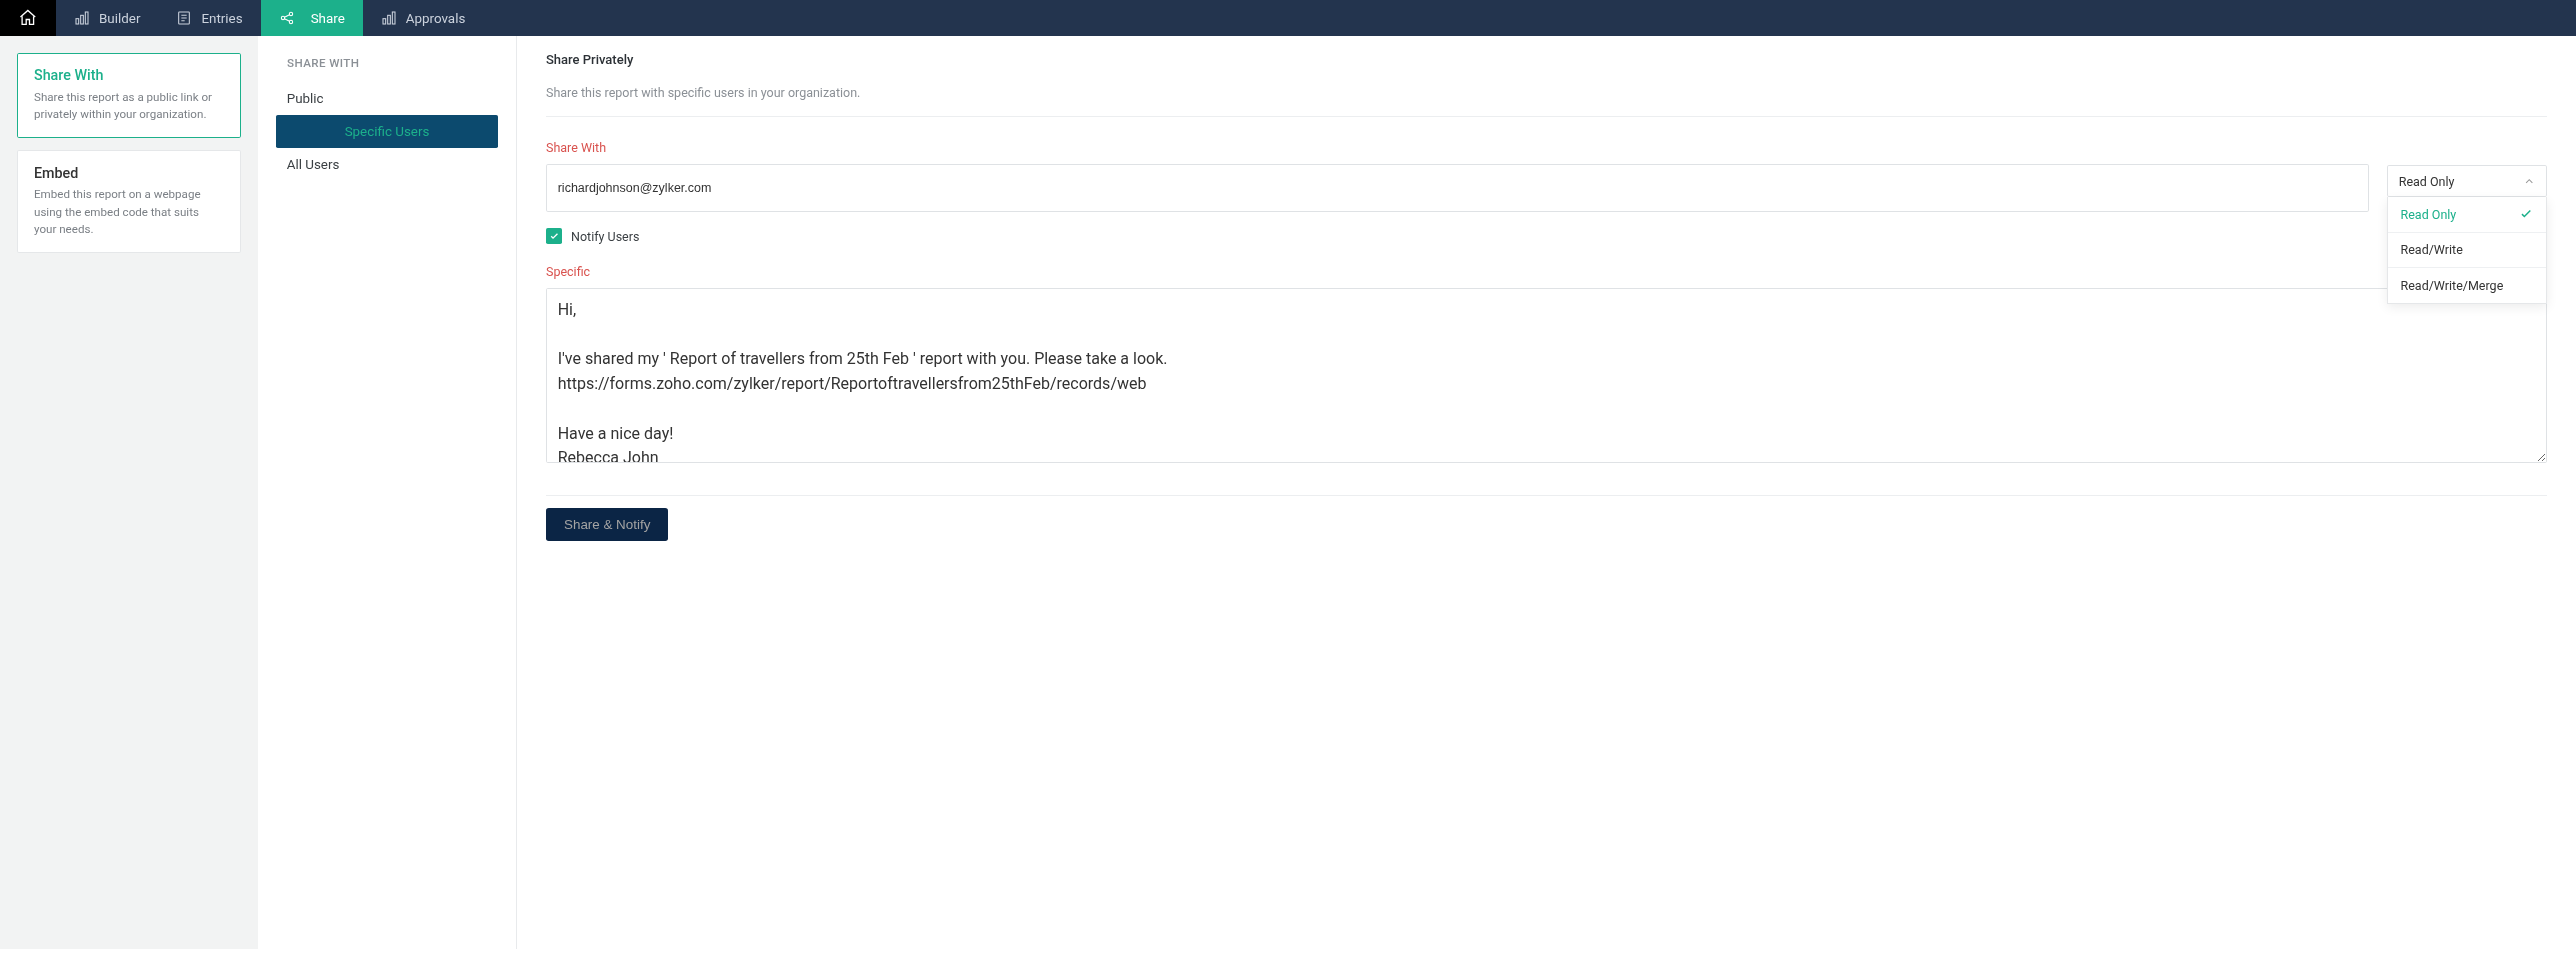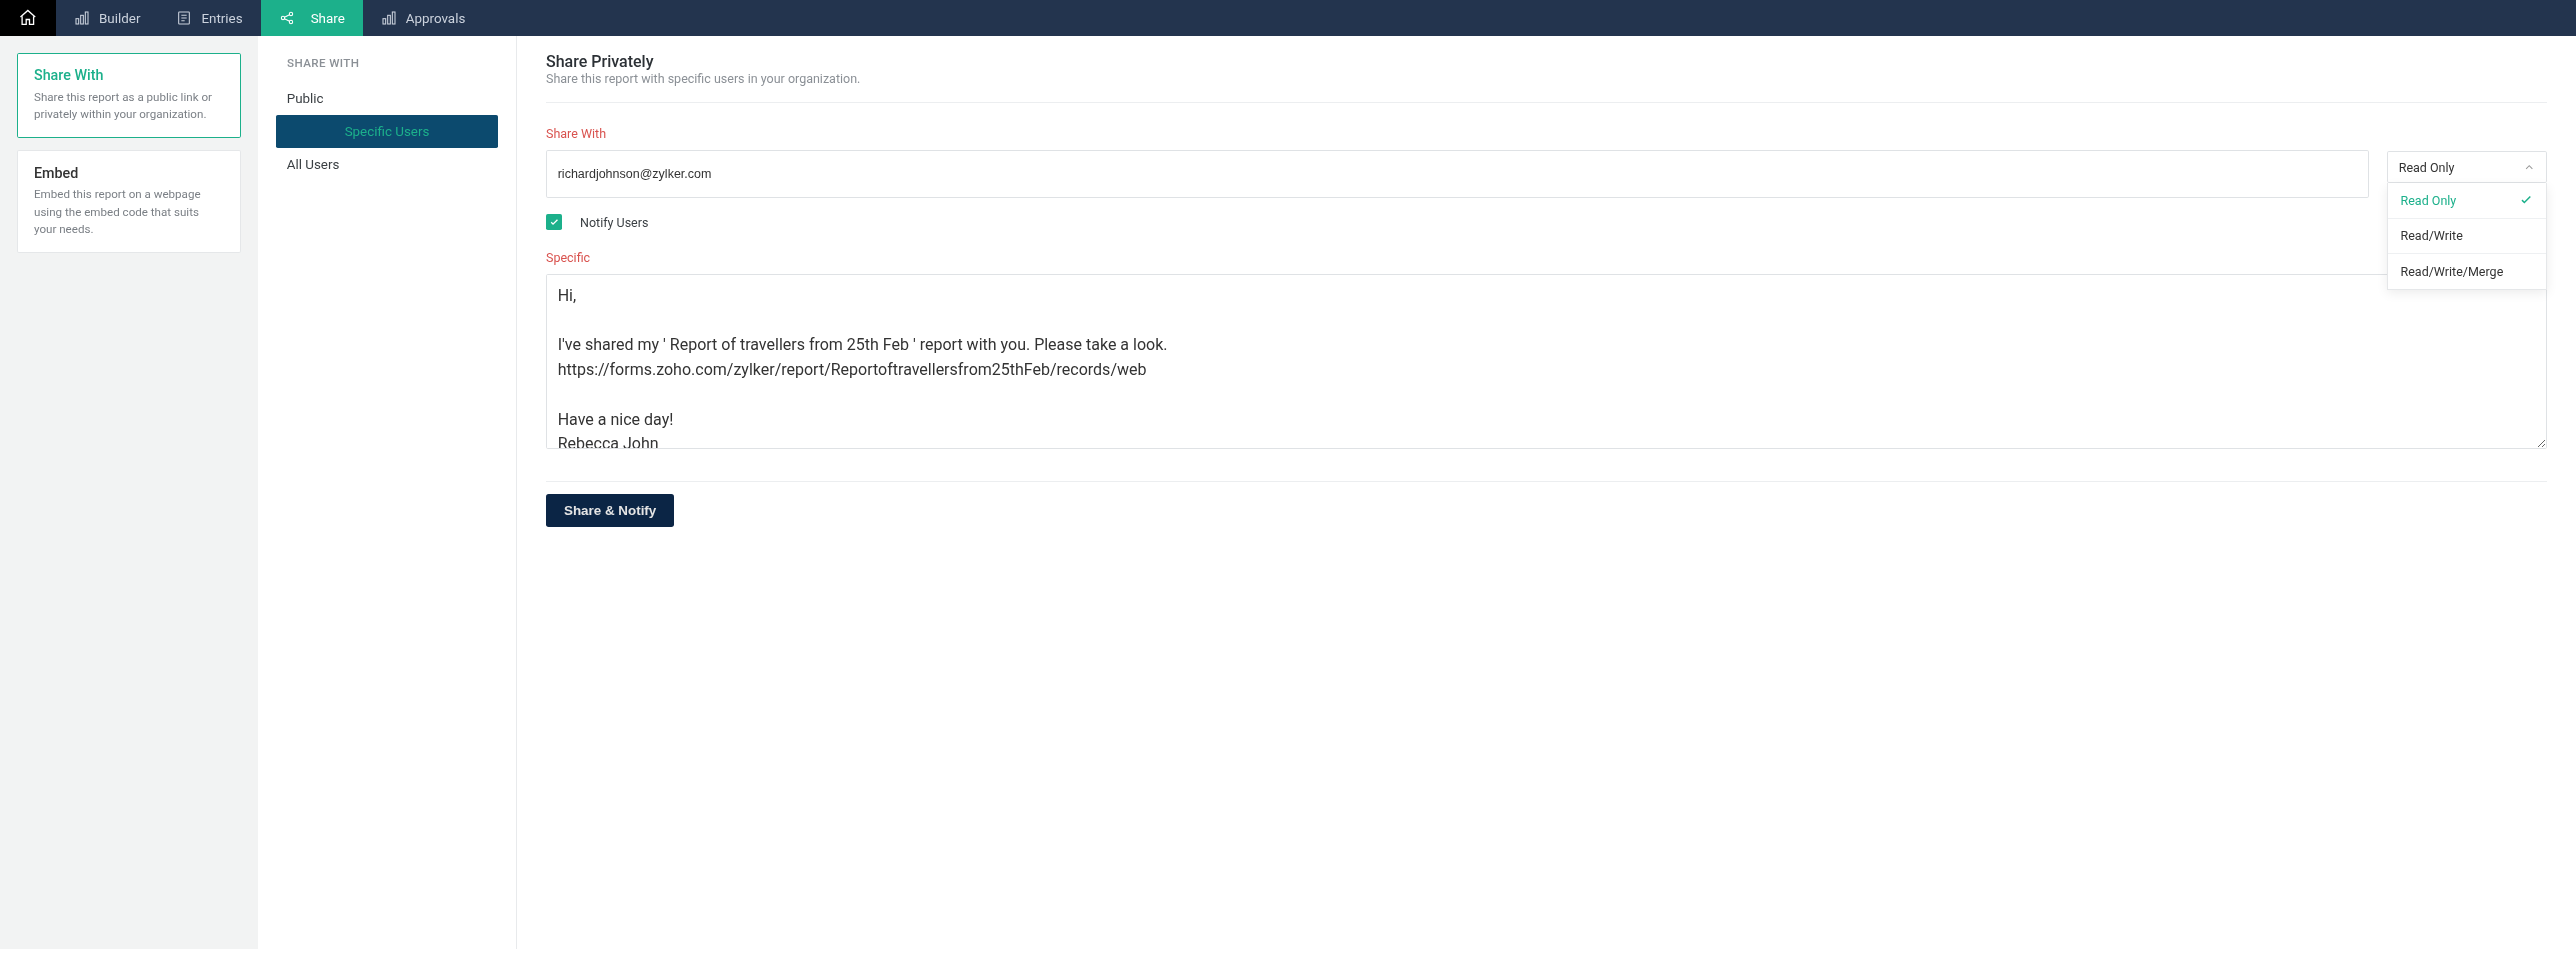--- a/index.html
+++ b/index.html
@@ -22,47 +22,47 @@
     .card.selected .card-title { color: #1cb08b; }
     .card-desc { font-size: 11.6px; color: #7a7f85; line-height: 1.5; }
     
     .mid-panel { width: 259px; background: #fff; border-right: 0.9px solid #e8eaec; padding-top: 19.7px; }
     .mid-title { font-size: 11.6px; letter-spacing: 0.4px; color: #8b9096; padding: 0 29px 12.5px; font-weight: 500; }
     .mid-item-wrap { padding: 0 18px; }
     .mid-item { padding: 9px 10.7px; font-size: 13.4px; color: #3a3f43; border-radius: 1.8px; cursor: pointer; }
     .mid-item.active { background: #0c4a6e; color: #1cb08b; text-align: center; }
     
     .main { flex: 1; padding: 16px 29px 27px; overflow: auto; }
-    .page-title { font-size: 16px; font-weight: 500; color: #2c3136; margin-bottom: 0; }
+    .page-title { font-size: 13px; font-weight: 500; color: #2c3136; margin-bottom: 18px; }
     .page-sub { font-size: 12.5px; color: #8b9096; margin-bottom: 16px; }
     .divider { border-bottom: 0.9px solid #eceef0; margin-bottom: 23px; }
     
     .form-row { display: flex; gap: 18px; align-items: flex-start; margin-bottom: 16px; }
     .form-col { flex: 1; }
     .field-label { font-size: 12.5px; color: #d9534f; margin-bottom: 9px; display: block; }
     .text-input { width: 100%; height: 48px; border: 0.9px solid #dfe2e5; border-radius: 1.8px; padding: 0 10.7px; font-size: 12.5px; color: #333; }
     
     .select-wrap { position: relative; width: 160px; }
     .select-display { width: 100%; height: 32px; border: 0.9px solid #dfe2e5; border-radius: 1.8px; padding: 0 10.7px; font-size: 12.5px; display: flex; align-items: center; justify-content: space-between; cursor: pointer; background: #fff; }
     .select-display svg { width: 12.5px; height: 12.5px; stroke: #999; }
     .dropdown { position: absolute; top: 32px; left: 0; right: 0; background: #fff; border: 0.9px solid #e5e7e9; border-top: none; box-shadow: 0 3.6px 10.7px rgba(0,0,0,0.08); z-index: 10; }
     .dd-option { padding: 9.8px 12.5px; font-size: 12.5px; cursor: pointer; border-bottom: 0.9px solid #eef0f2; display: flex; justify-content: space-between; align-items: center; }
     .dd-option:last-child { border-bottom: none; }
     .dd-option.selected { color: #1cb08b; }
     .dd-option.selected svg { width: 14.3px; height: 14.3px; stroke: #1cb08b; }
     
     .check-row { display: flex; align-items: center; gap: 9px; margin-bottom: 19.7px; }
     .checkbox { width: 16px; height: 16px; background: #1cb08b; border-radius: 1.8px; display: flex; align-items: center; justify-content: center; cursor: pointer; }
     .checkbox svg { width: 10.7px; height: 10.7px; stroke: #fff; stroke-width: 3; fill: none; }
-    .check-label { font-size: 12.5px; color: #3a3f43; margin-left: 9px; }
+    .check-label { font-size: 12.5px; color: #3a3f43; }
     
     .textarea { width: 100%; min-height: 175px; border: 0.9px solid #dfe2e5; border-radius: 1.8px; padding: 9px 10.7px; font-size: 16px; font-family: inherit; color: #333; resize: vertical; line-height: 1.55; }
     
     .bottom-divider { border-bottom: 0.9px solid #eceef0; margin: 29px 0 12.5px; }
-    .primary-btn { background: #0b2545; color: #e5e5e5; border: none; border-radius: 2.7px; padding: 9px 18px; font-size: 13.4px; cursor: pointer; font-weight: bold; }
+    .primary-btn { background: #0b2545; color: #a3a3a3; border: none; border-radius: 2.7px; padding: 9px 18px; font-size: 13.4px; cursor: pointer; }
   </style>
 </head>
 <body>
 
 <div class="topbar">
   <div class="home-btn">
     <svg viewBox="0 0 24 24" stroke-width="1.6">
         <path d="M3 11l9-8 9 8"></path>
         <path d="M5 10v10h5v-6h4v6h5V10"></path>
       </svg>

